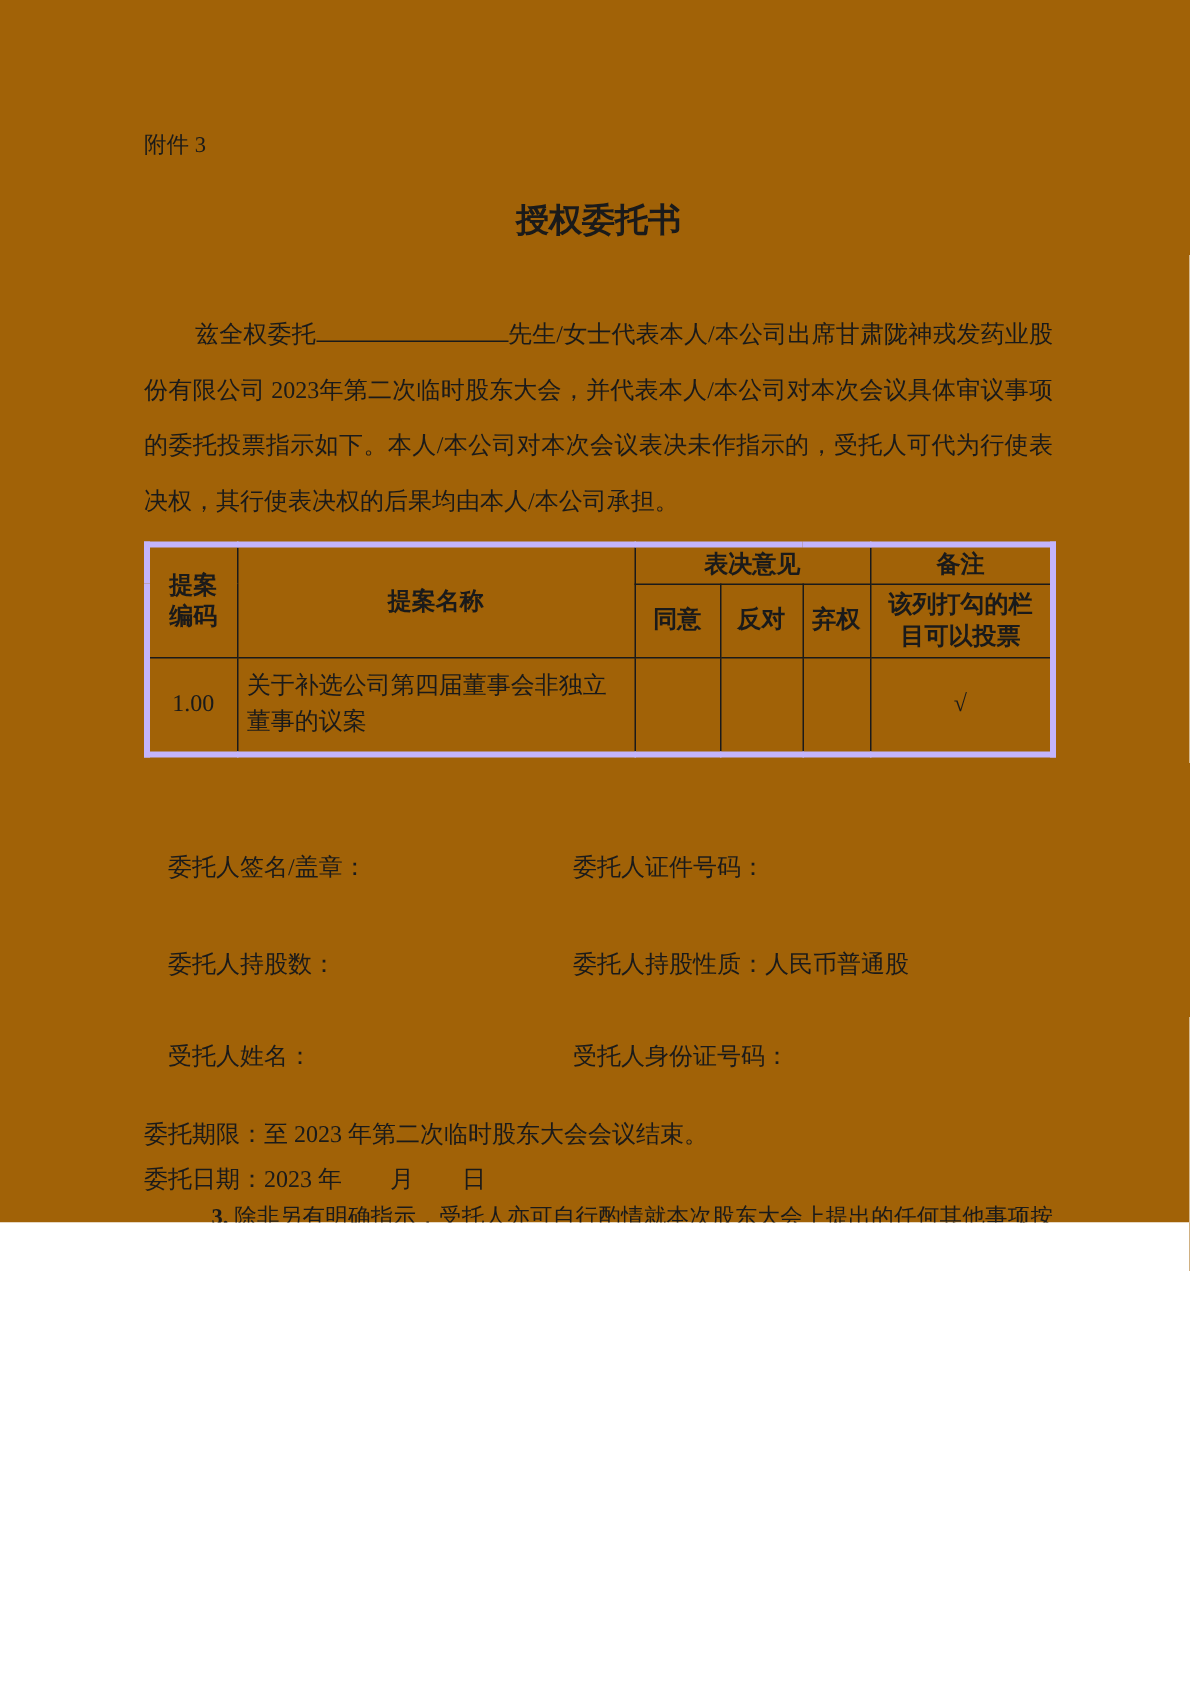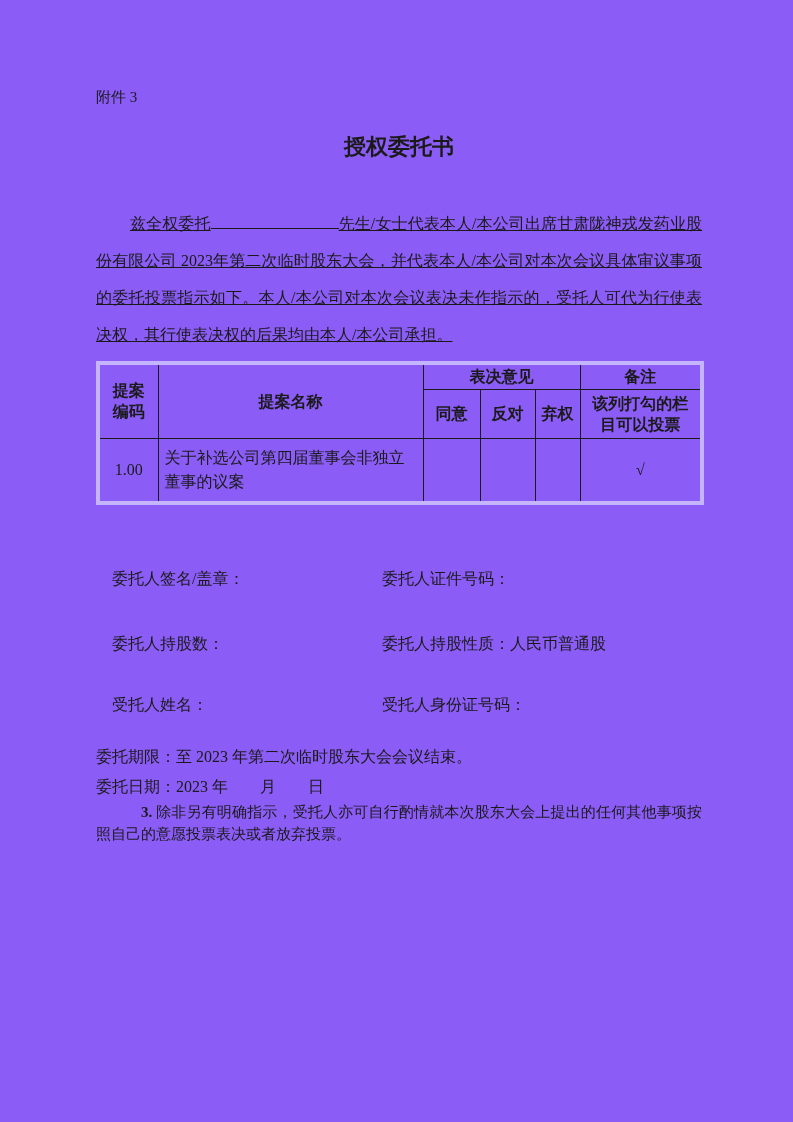--- a/index.html
+++ b/index.html
@@ -1,22 +1,22 @@
 <!DOCTYPE html>
 <html><head>
 <meta charset="utf-8">
 <style>
   * { margin: 0; padding: 0; box-sizing: border-box; }
   html, body { background: #ffffff; }
   .page {
     position: relative;
     width: 793px;
-    height: 1122px;
+    height: 815px;
     margin: 0 auto;
-    background: #8b5cf6;
+    background: #a16207;
     color: #1a1a1a;
     font-family: "Liberation Serif", "DejaVu Serif", serif;
     font-size: 16px;
     padding: 88px 91px 0 96px;
   }
   .attachment {
     font-size: 15px;
     line-height: 18px;
   }
   .doc-title {
@@ -25,21 +25,20 @@
     font-size: 22px;
     font-weight: bold;
     line-height: 30px;
     font-family: "Liberation Sans", "DejaVu Sans", sans-serif;
   }
   .intro {
     margin-top: 43px;
     line-height: 37px;
     text-align: justify;
     text-indent: 34px;
-    text-decoration: underline;
   }
   .blank-line {
     display: inline-block;
     width: 128px;
     height: 14px;
     border-bottom: 1px solid #1a1a1a;
     vertical-align: baseline;
   }
   table.vote-table {
     margin-top: 8px;

